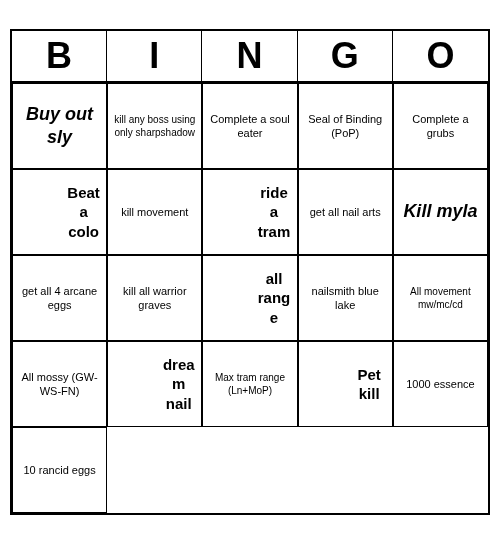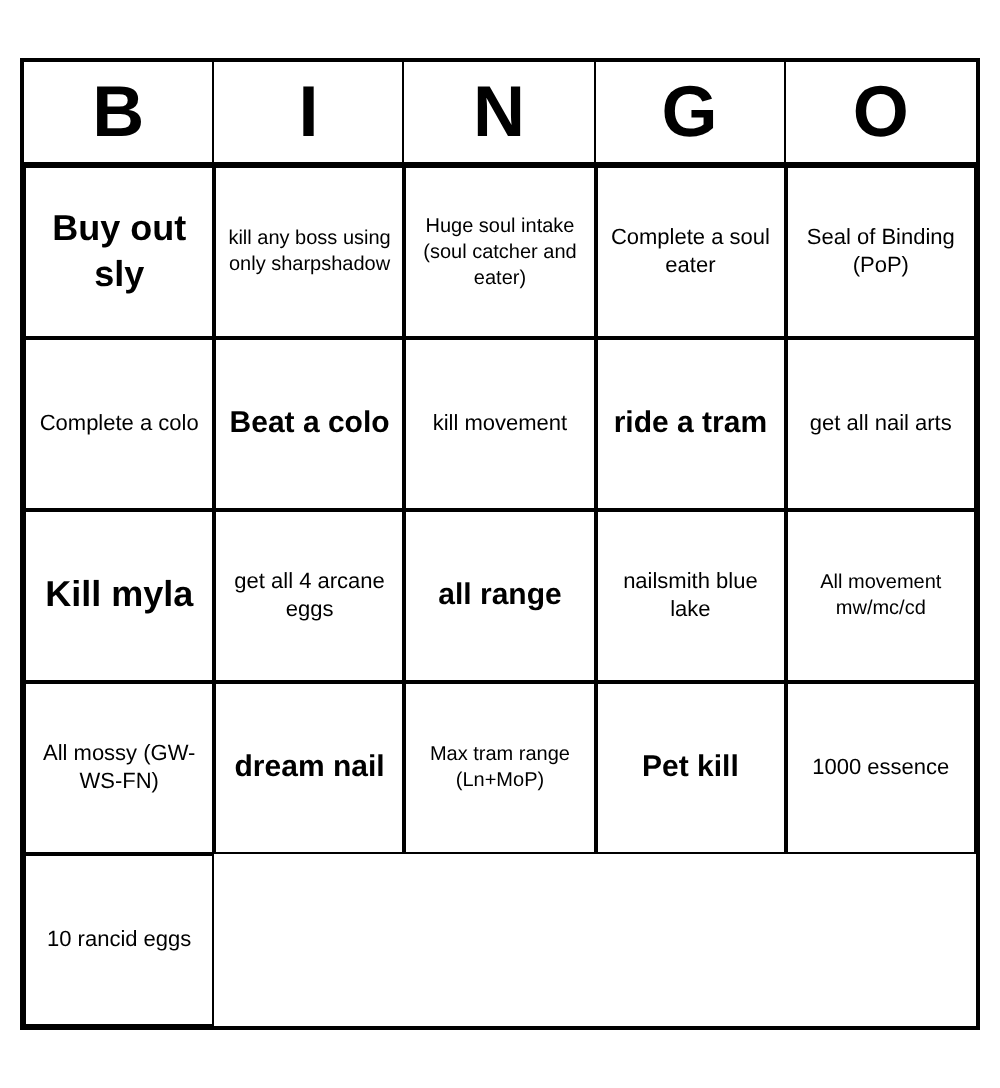--- a/index.html
+++ b/index.html
@@ -45,24 +45,26 @@
       justify-content: center;
       text-align: center;
       padding: 4px;
       font-size: 12px;
       line-height: 1.3;
       word-break: break-word;
     }
     .bingo-cell .large {
       font-size: 18px;
       font-weight: bold;
+      font-style: italic;
     }
     .bingo-cell .medium {
       font-size: 15px;
       font-weight: bold;
+      margin-left: 48px;
     }
     .bingo-cell .small {
       font-size: 11px;
     }
     .bingo-cell .xsmall {
       font-size: 10px;
     }
   </style>
 </head>
 <body>
@@ -76,48 +78,48 @@
       <div class="bingo-header-cell">O</div>
     </div>
   <div class="bingo-grid">
   <div class="bingo-cell">
         <span class="large">Buy out sly</span>
       </div>
       <div class="bingo-cell">
         <span class="xsmall">kill any boss using only sharpshadow</span>
       </div>
       <div class="bingo-cell">
-        <span class="xsmall">Huge soul intake (soul catcher and eater)</span>
-      </div>
-      <div class="bingo-cell">
         <span class="small">Complete a soul eater</span>
       </div>
       <div class="bingo-cell">
         <span class="small">Seal of Binding (PoP)</span>
       </div>
       <div class="bingo-cell">
-        <span class="small">Complete a colo</span>
+        <span class="small">Complete a grubs</span>
       </div>
       <div class="bingo-cell">
         <span class="medium">Beat a colo</span>
       </div>
       <div class="bingo-cell">
         <span class="small">kill movement</span>
       </div>
       <div class="bingo-cell">
         <span class="medium">ride a tram</span>
       </div>
       <div class="bingo-cell">
         <span class="small">get all nail arts</span>
       </div>
       <div class="bingo-cell">
         <span class="large">Kill myla</span>
       </div>
       <div class="bingo-cell">
         <span class="small">get all 4 arcane eggs</span>
+      </div>
+      <div class="bingo-cell">
+        <span class="small">kill all warrior graves</span>
       </div>
       <div class="bingo-cell">
         <span class="medium">all range</span>
       </div>
       <div class="bingo-cell">
         <span class="small">nailsmith blue lake</span>
       </div>
       <div class="bingo-cell">
         <span class="xsmall">All movement mw/mc/cd</span>
       </div>

